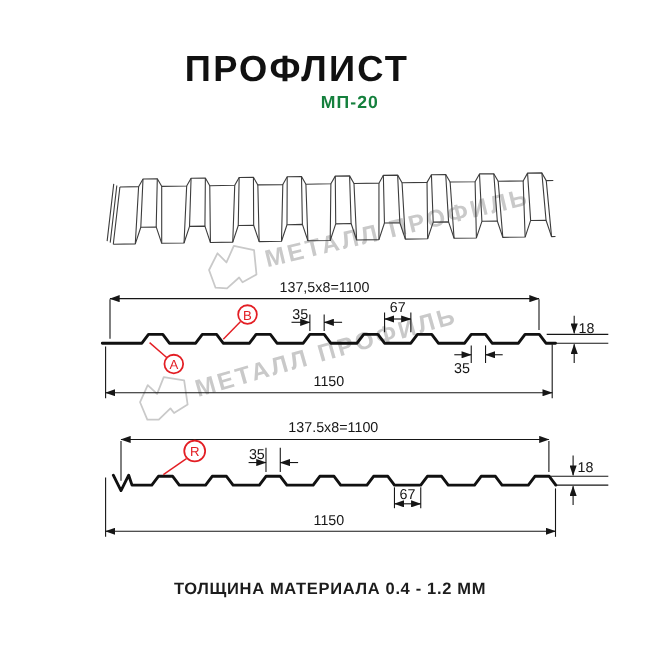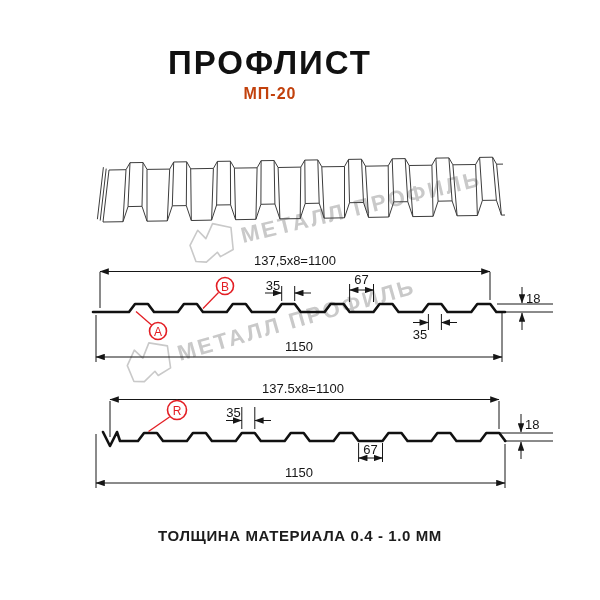--- a/index.html
+++ b/index.html
@@ -2,21 +2,21 @@
 <html><head>
 <meta charset="utf-8">
 <style>
   html,body{margin:0;padding:0;}
   body{
     width:600px;height:600px;position:relative;background:#ffffff;overflow:hidden;
     font-family:"Liberation Sans",sans-serif;color:#161616;
   }
   .hdr{position:absolute;left:0;width:540px;text-align:center;}
   .title{top:44px;font-size:33px;font-weight:bold;letter-spacing:2px;color:#111;}
-  .subtitle{top:85px;font-size:16px;font-weight:bold;letter-spacing:1px;color:#c2410c;}
+  .subtitle{top:85px;font-size:16px;font-weight:bold;letter-spacing:1px;color:#15803d;margin-left:48px;}
   .footer{position:absolute;left:0;top:527px;width:600px;text-align:center;
     font-size:15px;font-weight:bold;letter-spacing:.6px;color:#1c1c1c;}
   svg{position:absolute;left:0;top:0;}
   .prof{fill:none;stroke:#111;stroke-width:2.6;stroke-linejoin:round;stroke-linecap:round;}
   .sheet{fill:none;stroke:#3c3c3c;stroke-width:1;stroke-linejoin:round;}
   .dimline{stroke:#161616;stroke-width:1;fill:none;}
   .dimtxt{font:13px "Liberation Sans",sans-serif;fill:#161616;}
   .red{stroke:#e31e24;fill:none;stroke-width:1.6;}
   .redleader{stroke:#e31e24;stroke-width:1.3;fill:none;}
   .redtxt{font:12px "Liberation Sans",sans-serif;fill:#e31e24;text-anchor:middle;}
@@ -155,13 +155,13 @@
     </g>
 
     <g>
       <line class="redleader" x1="169.5" y1="417" x2="148.5" y2="431.5"></line>
       <circle class="red" cx="177" cy="410" r="9.5" fill="#fff"></circle>
       <text class="redtxt" x="177" y="414.5">R</text>
     </g>
   </g>
 </svg>
 
-<div class="footer">ТОЛЩИНА МАТЕРИАЛА 0.4 - 1.0 ММ</div>
+<div class="footer">ТОЛЩИНА МАТЕРИАЛА 0.4 - 1.2 ММ</div>
 
 </body></html>

